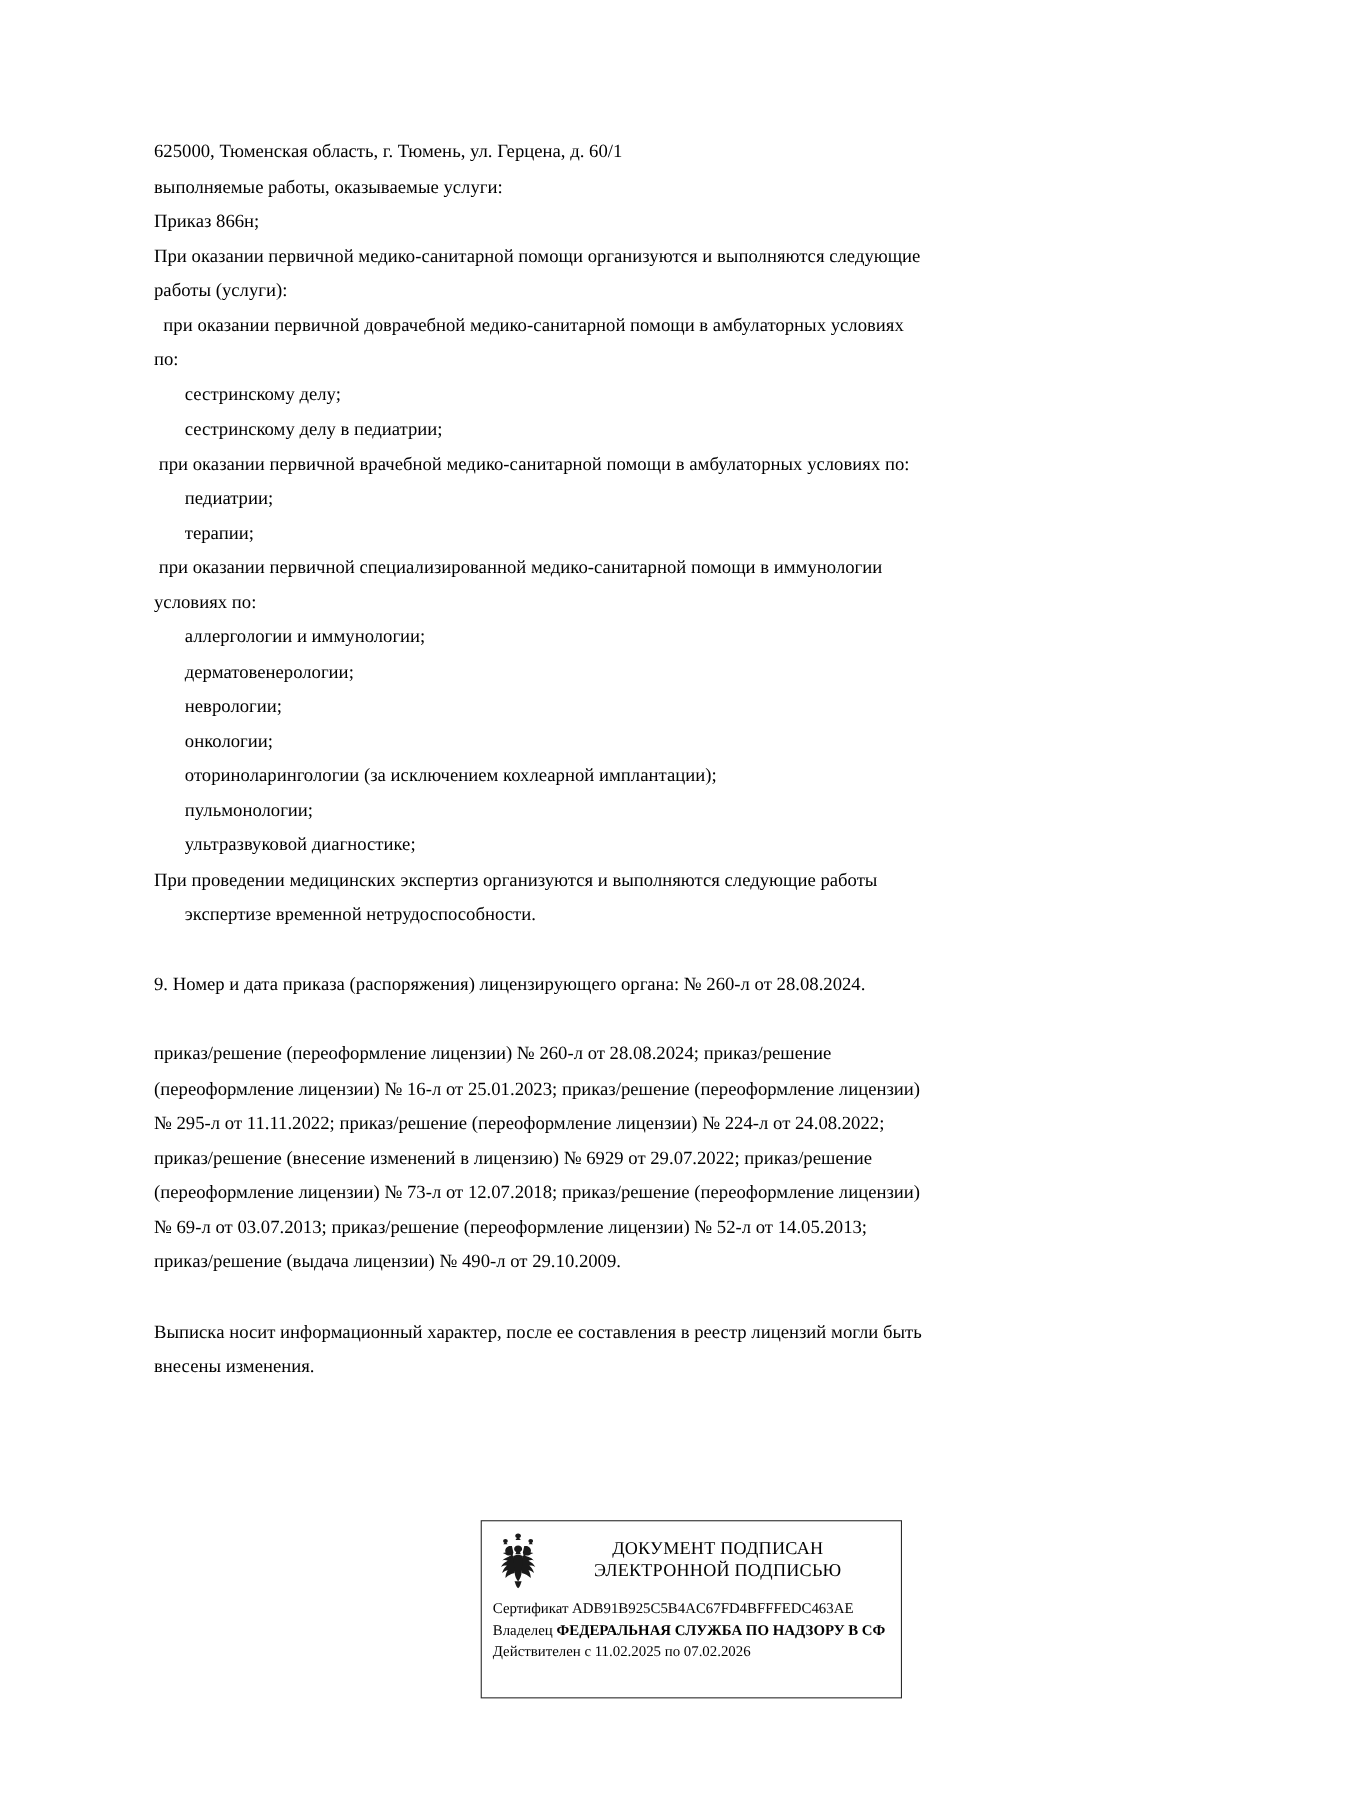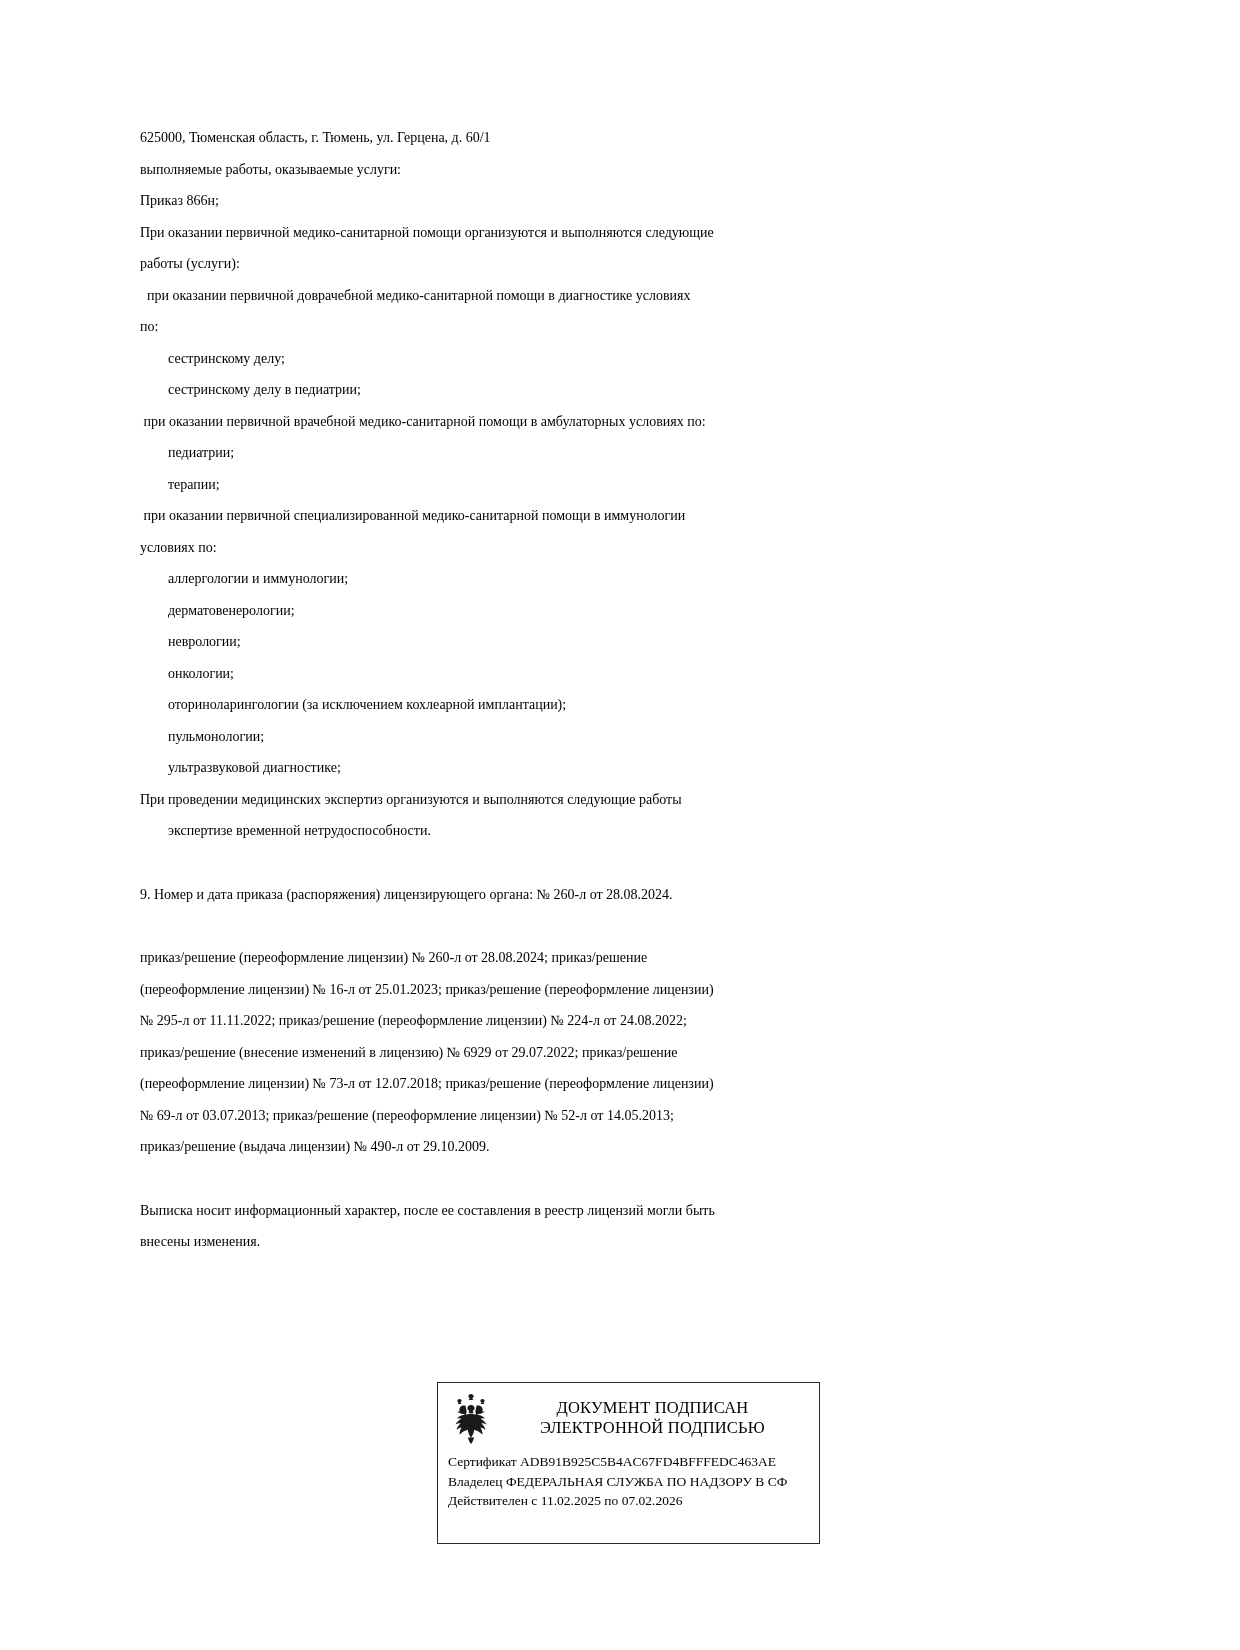--- a/index.html
+++ b/index.html
@@ -21,21 +21,21 @@
     height: 1650px;
     overflow: hidden;
   }
   .content {
     position: absolute;
     left: 140px;
     top: 122px;
     width: 970px;
   }
   .line {
-    font-size: 14px;
+    font-size: 17px;
     line-height: 31.5px;
     white-space: pre-wrap;
   }
   .indent2 { padding-left: 28px; }
   .gap-md { height: 32px; }
 
   
   .stamp {
     position: absolute;
     left: 437px;
@@ -65,37 +65,37 @@
     letter-spacing: 0.2px;
     padding-right: 6px;
   }
   .stamp-lines {
     padding: 4px 0 0 10px;
     font-size: 13.5px;
     line-height: 19.5px;
     white-space: nowrap;
     overflow: hidden;
   }
-  .stamp-lines .b { font-weight: normal; }
+  .stamp-lines .b { font-weight: bold; }
 </style>
 </head>
 <body>
 
 <div class="page">
 
   <div class="content">
 
     <div class="line">625000, Тюменская область, г. Тюмень, ул. Герцена, д. 60/1</div>
     <div class="line">выполняемые работы, оказываемые услуги:</div>
     <div class="line">Приказ 866н;</div>
 
     <div class="line">При оказании первичной медико-санитарной помощи организуются и выполняются следующие</div>
     <div class="line">работы (услуги):</div>
 
-    <div class="line">  при оказании первичной доврачебной медико-санитарной помощи в диагностике условиях</div>
+    <div class="line">  при оказании первичной доврачебной медико-санитарной помощи в амбулаторных условиях</div>
     <div class="line">по:</div>
     <div class="line indent2">сестринскому делу;</div>
     <div class="line indent2">сестринскому делу в педиатрии;</div>
 
     <div class="line"> при оказании первичной врачебной медико-санитарной помощи в амбулаторных условиях по:</div>
     <div class="line indent2">педиатрии;</div>
     <div class="line indent2">терапии;</div>
 
     <div class="line"> при оказании первичной специализированной медико-санитарной помощи в иммунологии</div>
     <div class="line">условиях по:</div>

